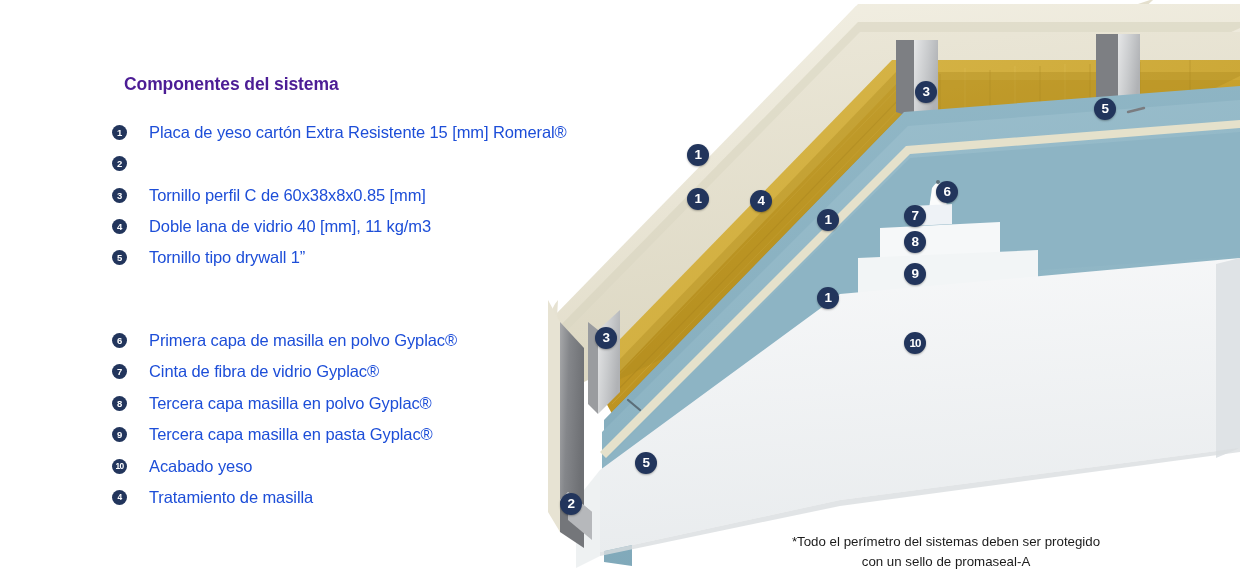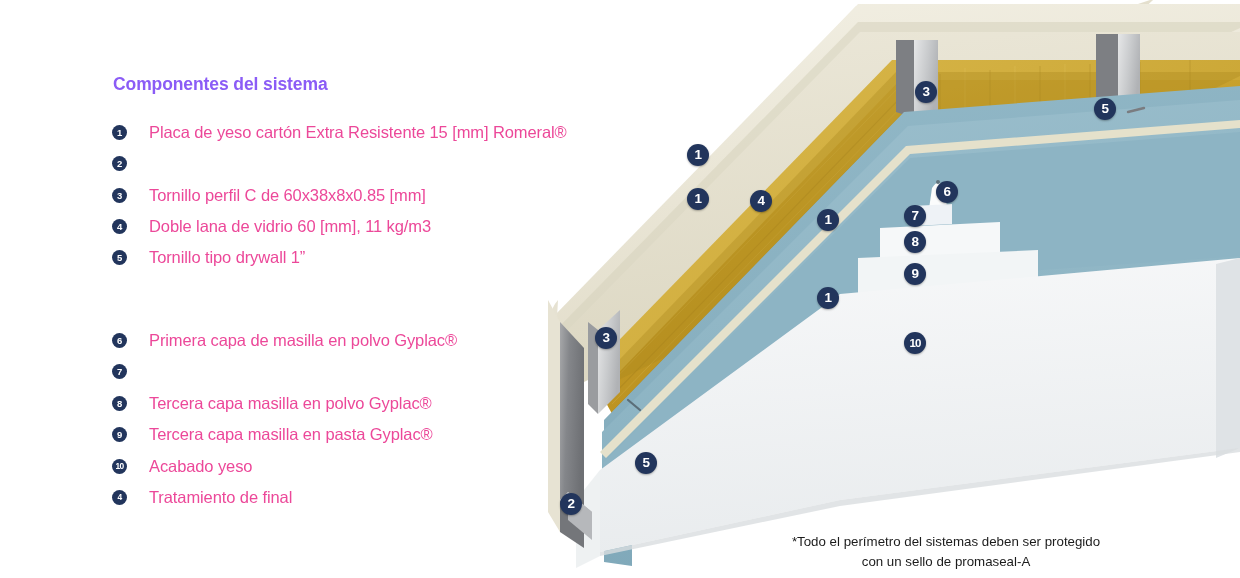--- a/index.html
+++ b/index.html
@@ -18,25 +18,25 @@
 
   
   .legend-panel {
     position: absolute;
     left: 112px;
     top: 74px;
     width: 560px;
   }
 
   .section-heading {
-    color: #8b5cf6;
+    color: #4c1d95;
     font-size: 17.5px;
     font-weight: bold;
     letter-spacing: -0.1px;
-    margin: 0 0 22px 1px;
+    margin: 0 0 22px 12px;
     white-space: nowrap;
   }
   .section-heading.second { margin-top: 0; }
 
   .legend-list {
     list-style: none;
     margin: 0;
     padding: 0;
   }
   .legend-row {
@@ -58,21 +58,21 @@
     font-weight: bold;
     line-height: 15px;
     text-align: center;
     letter-spacing: -0.4px;
   }
   .badge.wide { font-size: 8.4px; letter-spacing: -0.6px; }
 
   .legend-text {
     margin-left: 22px;
     font-size: 16.5px;
-    color: #ec4899;
+    color: #1d4ed8;
     letter-spacing: -0.1px;
   }
 
   .block-gap { height: 51px; }
 
   
   .footnote {
     position: absolute;
     left: 756px;
     top: 532px;
@@ -124,55 +124,56 @@
       </li>
       <li class="legend-row">
         <span class="badge">2</span>
       </li>
       <li class="legend-row">
         <span class="badge">3</span>
         <span class="legend-text">Tornillo perfil C de 60x38x8x0.85 [mm]</span>
       </li>
       <li class="legend-row">
         <span class="badge">4</span>
-        <span class="legend-text">Doble lana de vidrio 60 [mm], 11 kg/m3</span>
+        <span class="legend-text">Doble lana de vidrio 40 [mm], 11 kg/m3</span>
       </li>
       <li class="legend-row">
         <span class="badge">5</span>
         <span class="legend-text">Tornillo tipo drywall 1”</span>
       </li>
     </ul>
   </div>
 
   <div class="block-gap"></div>
 
   <div>
     <ul class="legend-list">
       <li class="legend-row tight">
         <span class="badge">6</span>
         <span class="legend-text">Primera capa de masilla en polvo Gyplac®</span>
       </li>
       <li class="legend-row tight">
         <span class="badge">7</span>
+        <span class="legend-text">Cinta de fibra de vidrio Gyplac®</span>
       </li>
       <li class="legend-row tight">
         <span class="badge">8</span>
         <span class="legend-text">Tercera capa masilla en polvo Gyplac®</span>
       </li>
       <li class="legend-row tight">
         <span class="badge">9</span>
         <span class="legend-text">Tercera capa masilla en pasta Gyplac®</span>
       </li>
       <li class="legend-row tight">
         <span class="badge wide">10</span>
         <span class="legend-text">Acabado yeso</span>
       </li>
       <li class="legend-row tight">
         <span class="badge wide">4</span>
-        <span class="legend-text">Tratamiento de final</span>
+        <span class="legend-text">Tratamiento de masilla</span>
       </li>
     </ul>
   </div>
 </div>
 
 <div class="footnote">
   <span class="fn-line">*Todo el perímetro del sistemas deben ser protegido</span>
   <span class="fn-line">con un sello de promaseal-A</span>
 </div>
 

